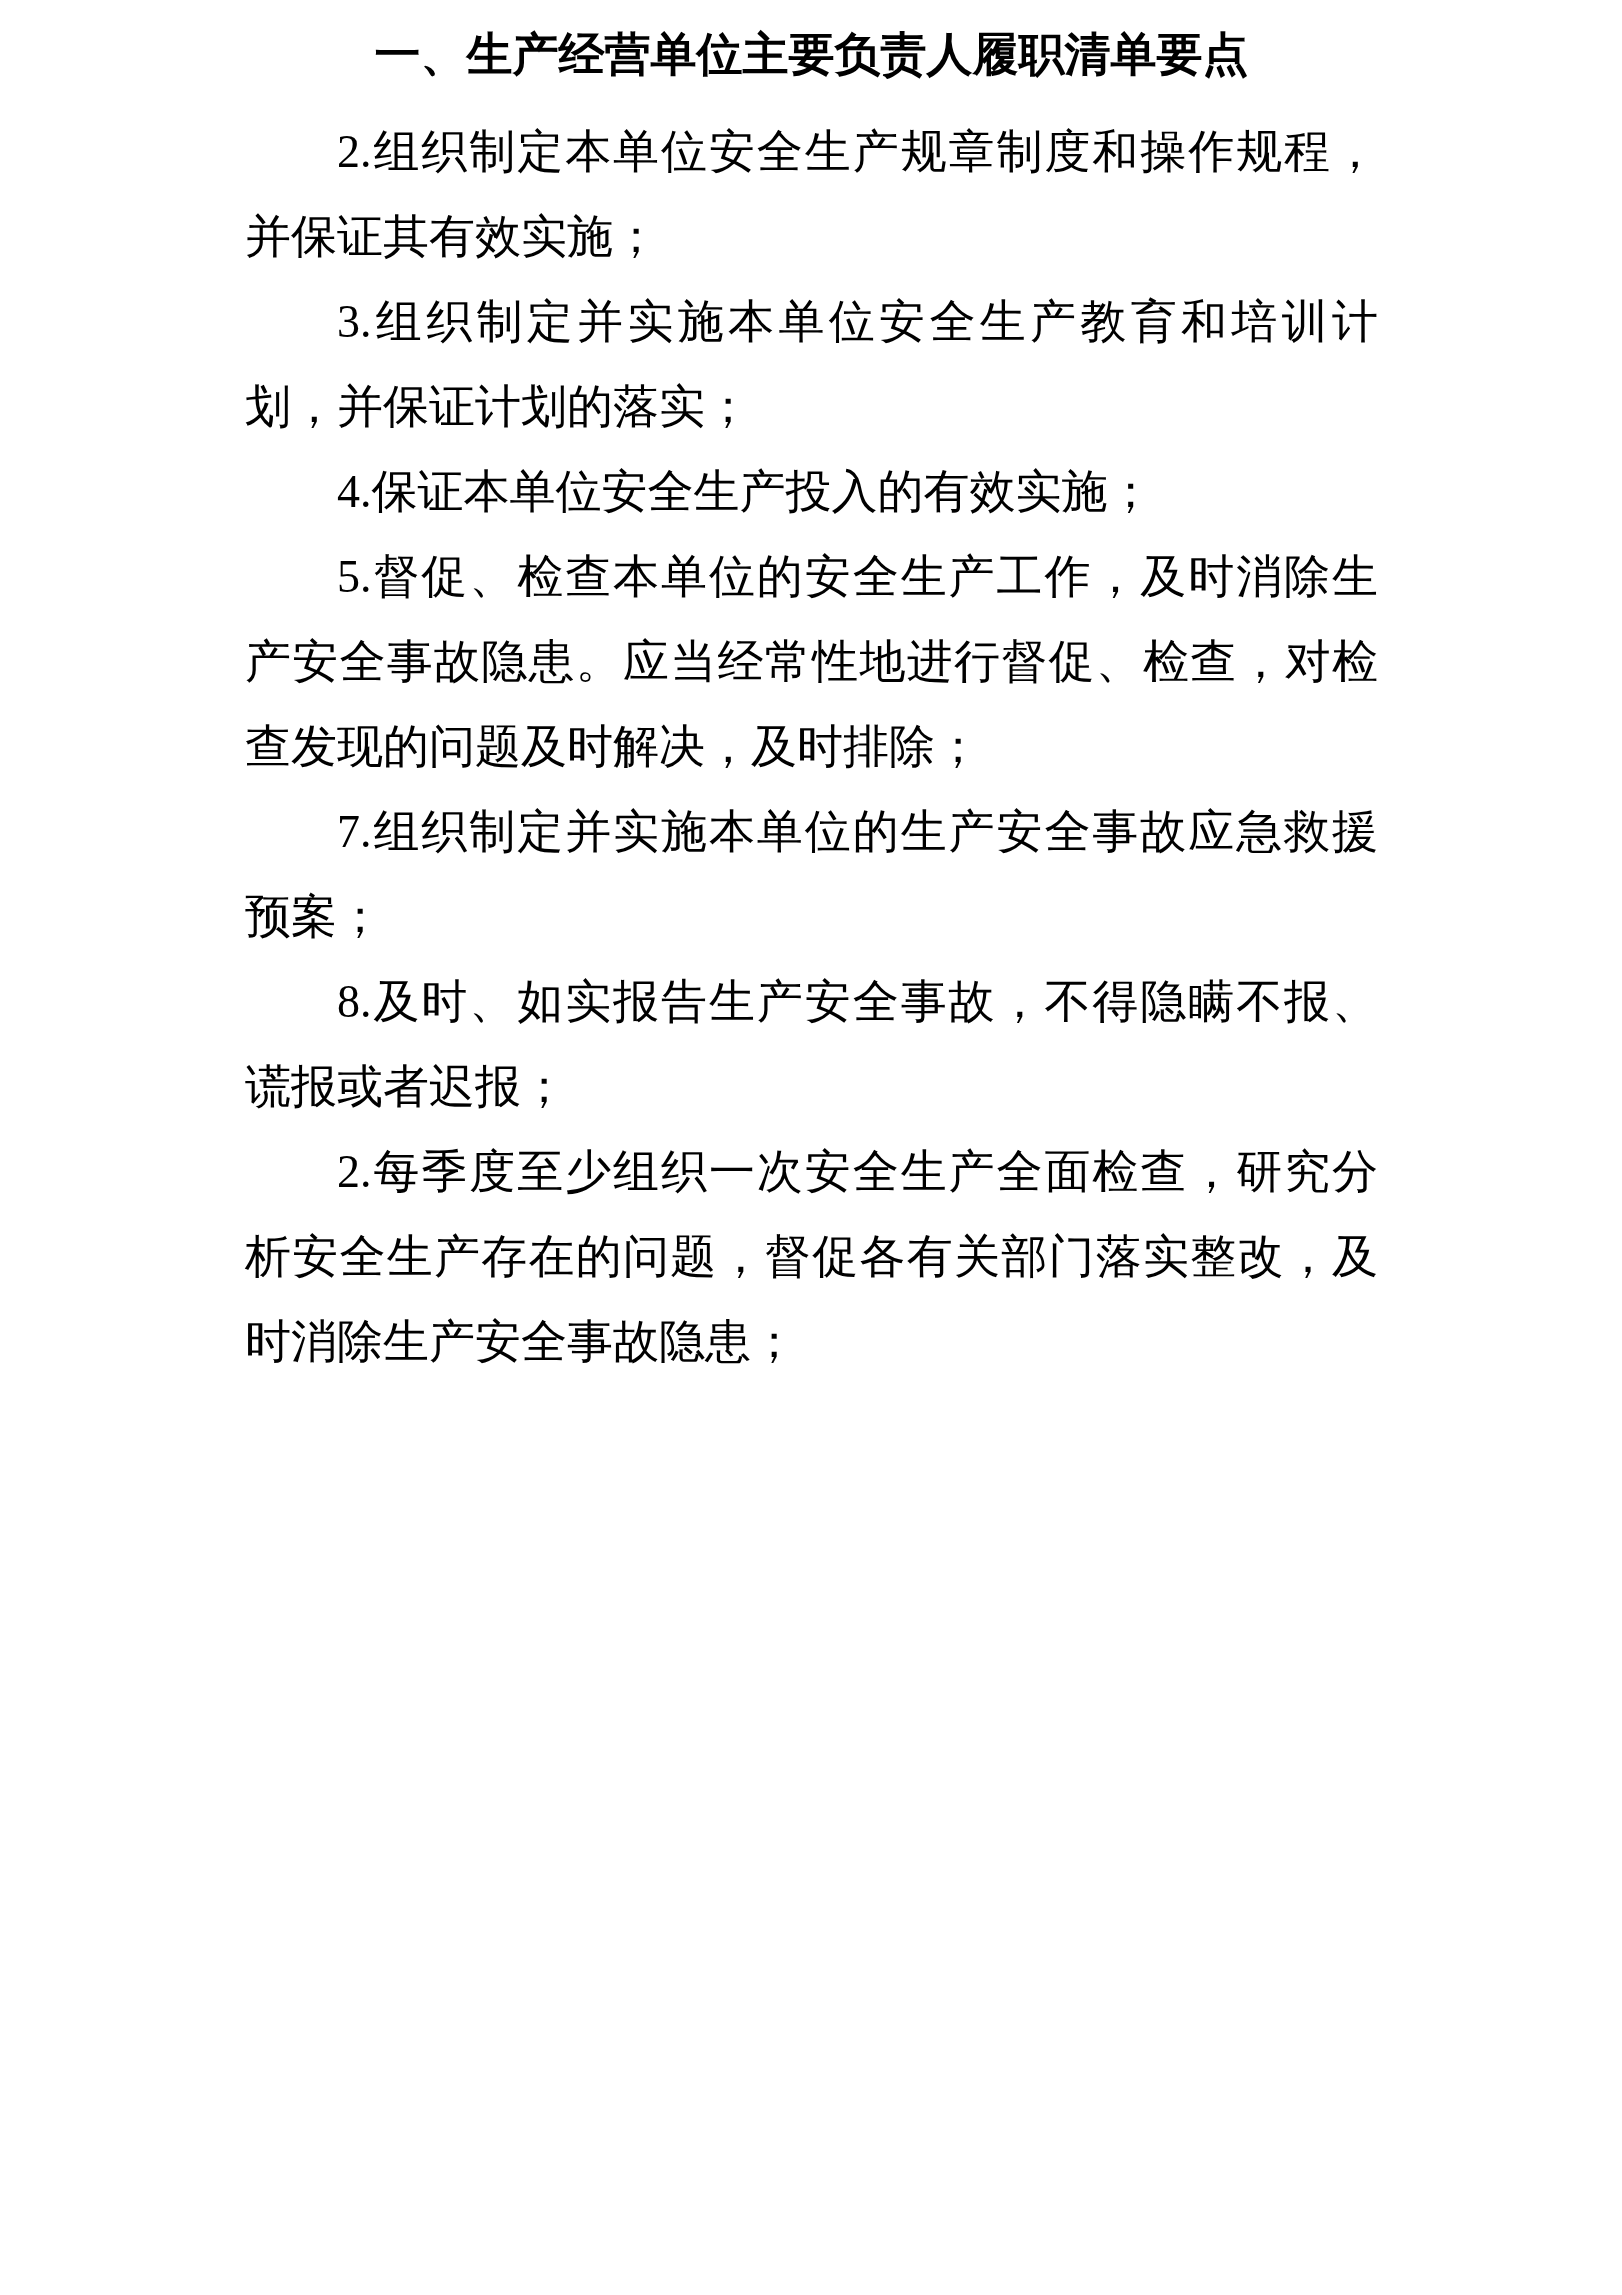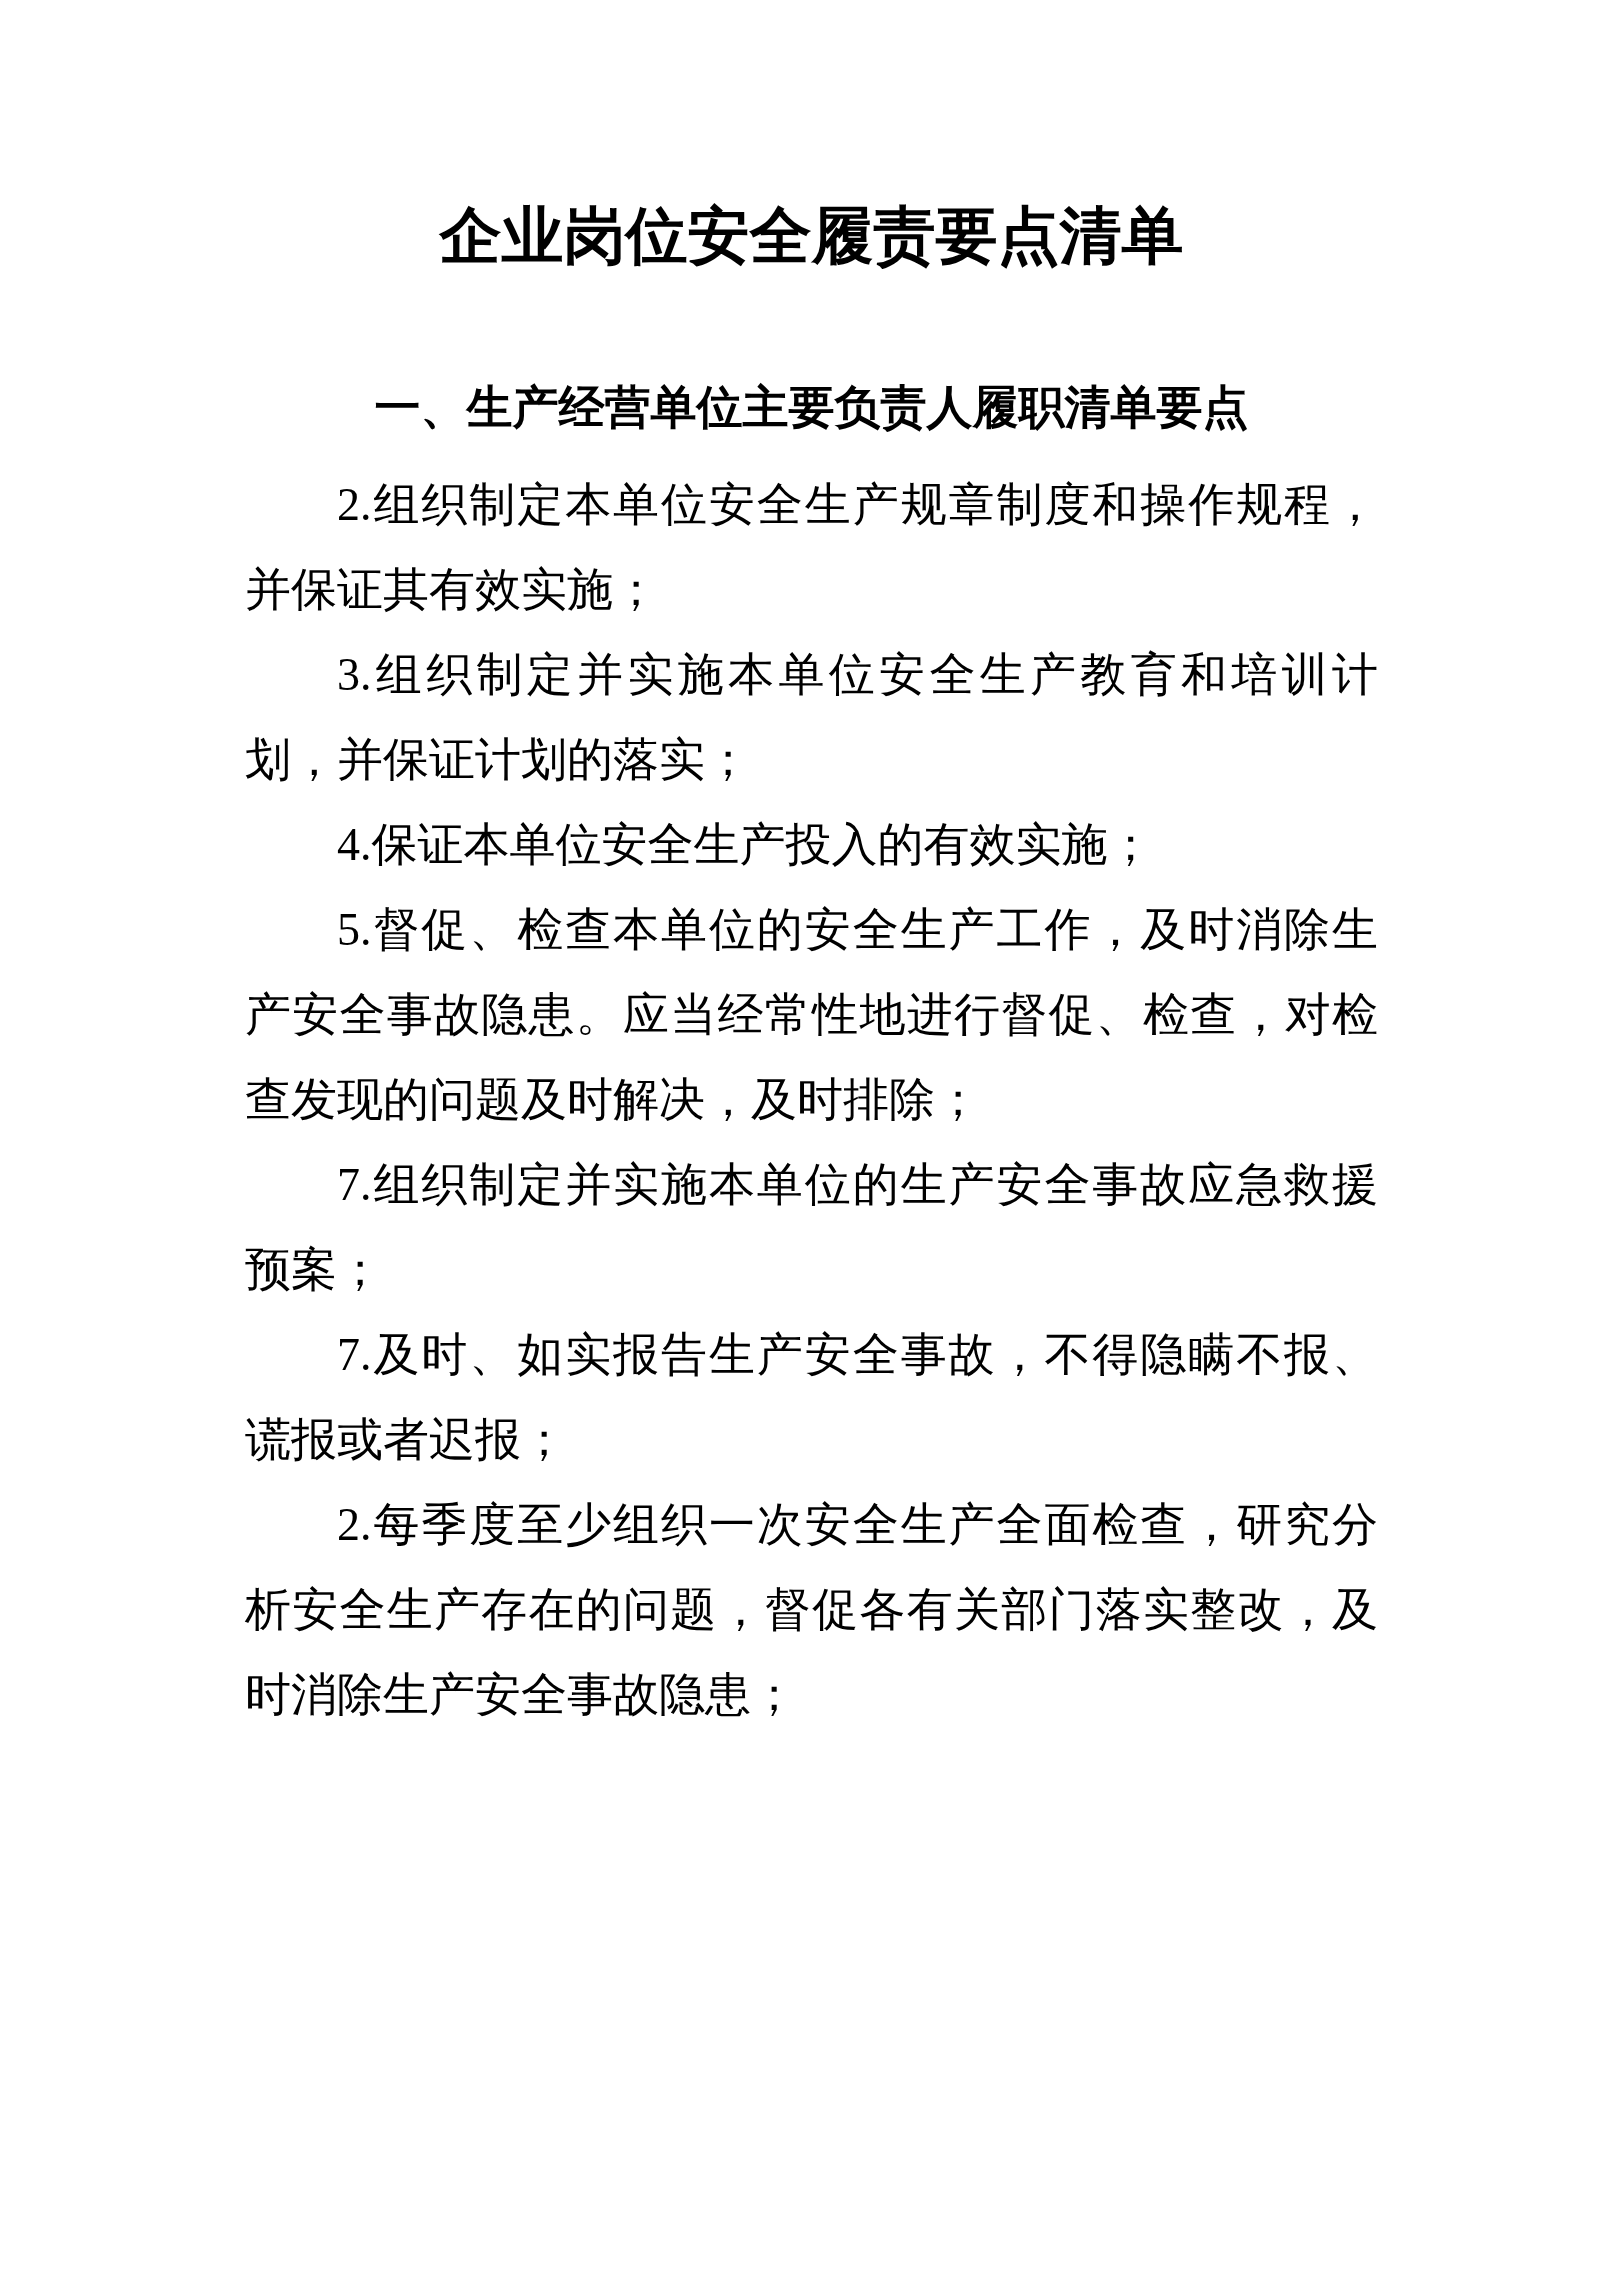--- a/index.html
+++ b/index.html
@@ -42,26 +42,25 @@
     text-align: justify;
     text-justify: inter-character;
     font-weight: normal;
   }
 </style>
 </head>
 <body>
 
 <div class="page">
   <div class="content">
-    <h1 class="title">企业岗位安全履责要点清单</h1>
 
     <h2 class="section-heading">一、生产经营单位主要负责人履职清单要点</h2>
 
     <p class="para">2.组织制定本单位安全生产规章制度和操作规程，并保证其有效实施；</p>
     <p class="para">3.组织制定并实施本单位安全生产教育和培训计划，并保证计划的落实；</p>
     <p class="para">4.保证本单位安全生产投入的有效实施；</p>
     <p class="para">5.督促、检查本单位的安全生产工作，及时消除生产安全事故隐患。应当经常性地进行督促、检查，对检查发现的问题及时解决，及时排除；</p>
     <p class="para">7.组织制定并实施本单位的生产安全事故应急救援预案；</p>
-    <p class="para">7.及时、如实报告生产安全事故，不得隐瞒不报、谎报或者迟报；</p>
+    <p class="para">8.及时、如实报告生产安全事故，不得隐瞒不报、谎报或者迟报；</p>
     <p class="para">2.每季度至少组织一次安全生产全面检查，研究分析安全生产存在的问题，督促各有关部门落实整改，及时消除生产安全事故隐患；</p>
   </div>
 </div>
 
 
 </body></html>

